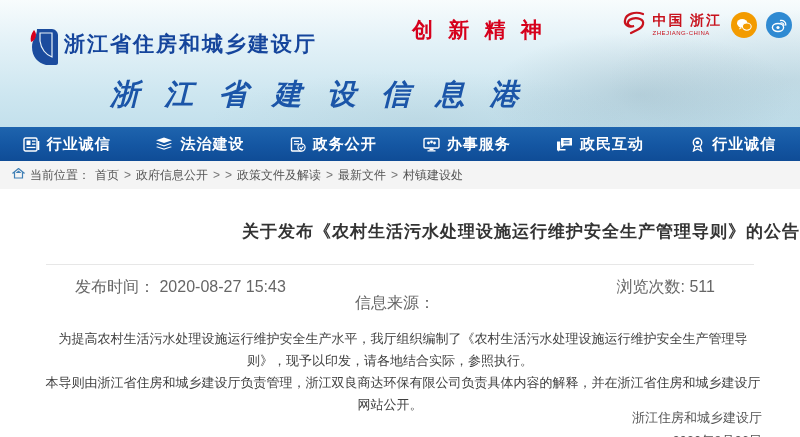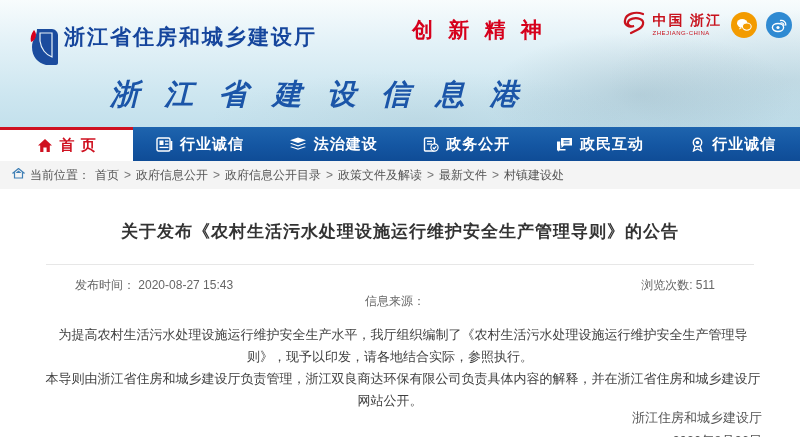--- a/index.html
+++ b/index.html
@@ -15,21 +15,21 @@
   }
   .header::after{
     content:""; position:absolute; inset:0;
     background:
       radial-gradient(220px 90px at 640px 95px, rgba(120,150,165,.28), rgba(120,150,165,0) 70%),
       radial-gradient(260px 100px at 790px 80px, rgba(125,160,175,.22), rgba(125,160,175,0) 70%),
       radial-gradient(300px 70px at 420px 120px, rgba(150,180,190,.18), rgba(150,180,190,0) 70%);
     pointer-events:none;
   }
   .logo-mark { position:absolute; left:28px; top:27px; width:32px; height:40px; z-index:2; }
-  .agency-name { position:absolute; left:64px; top:23px; font-size:21px; font-weight:bold; color:#15459c; letter-spacing:2px; z-index:2; }
+  .agency-name { position:absolute; left:64px; top:30px; font-size:21px; font-weight:bold; color:#15459c; letter-spacing:2px; z-index:2; }
   .site-name { position:absolute; left:110px; top:75px; font-size:29px; font-weight:bold; font-style:italic;
     color:#1b55a8; letter-spacing:9px; font-family:"Liberation Serif","DejaVu Serif",serif; z-index:2; }
   .slogan { position:absolute; left:412px; top:16px; font-size:21px; font-weight:bold; color:#d6001c;
     letter-spacing:5px; font-family:"Liberation Serif","DejaVu Serif",serif; z-index:2; }
   .top-right { position:absolute; right:8px; top:10px; display:flex; align-items:center; gap:9px; z-index:2; }
   .gov-badge { display:flex; align-items:center; gap:4px; cursor:pointer; }
   .gov-badge-text { display:flex; flex-direction:column; line-height:1; }
   .gov-badge-title { color:#c8121d; font-weight:bold; font-size:14px; letter-spacing:2px; font-family:"Liberation Serif","DejaVu Serif",serif; }
   .gov-badge-sub { color:#c8121d; font-size:6px; letter-spacing:.5px; margin-top:2px; }
   .social-circle { width:26px; height:26px; border-radius:50%; display:flex; align-items:center; justify-content:center; cursor:pointer; }
@@ -44,23 +44,23 @@
   .nav-item .ico { display:flex; align-items:center; }
 
   
   .breadcrumb { height:28px; background:#f4f4f4; display:flex; align-items:center; gap:5px;
     padding-left:12px; font-size:12px; color:#555; }
   .breadcrumb .crumb { color:#555; cursor:pointer; }
   .breadcrumb .sep { color:#777; }
 
   
   .content { position:relative; background:#fff; height:275px; }
-  .article-title { text-align:center; padding-top:31px; font-size:17px; font-weight:bold; color:#333; letter-spacing:1px; }
+  .article-title { text-align:right; padding-top:31px; font-size:17px; font-weight:bold; color:#333; letter-spacing:1px; }
   .divider { border-top:1px solid #e7e7e7; margin:21px 46px 0 46px; }
-  .meta-row { display:flex; margin:12px 85px 0 75px; font-size:12px; color:#666;justify-content:center; }
+  .meta-row { display:flex; margin:12px 85px 0 75px; font-size:16px; color:#666;justify-content:center; }
   .meta-cell { flex:1; }
   .meta-cell.c { text-align:center;margin-top:16px; }
   .meta-cell.r { text-align:right; }
   .article-body { margin:14px 36px 0 16px; font-size:13px; color:#3f3f3f; line-height:22px;text-align:center; }
   .para { text-indent:2em; }
   .attach-line { text-indent:2em; display:block; }
   .attach-link { color:#3f3f3f; text-decoration:none; cursor:pointer; }
   .pdf-ico { display:inline-block; vertical-align:-2px; margin-right:2px; }
   .signature { position:absolute; right:38px; bottom:12px; text-align:right; font-size:13px; color:#555; line-height:23px; }
 </style>
@@ -105,28 +105,20 @@
           <ellipse cx="7" cy="9.5" rx="5.6" ry="4" fill="none" stroke="#fff" stroke-width="1.4"></ellipse>
           <circle cx="7" cy="9.5" r="1.6" fill="#fff"></circle>
           <path d="M9.5 2.5 C12.5 2 15 4 14.8 7" fill="none" stroke="#fff" stroke-width="1.3" stroke-linecap="round"></path>
           <path d="M10 4.8 C11.7 4.6 13 5.8 12.9 7.4" fill="none" stroke="#fff" stroke-width="1.2" stroke-linecap="round"></path>
         </svg>
       </div>
     </div>
   </div>
 
   <div class="nav">
-    <div class="nav-item active">
-      <span class="ico">
-        <svg width="16" height="15" viewBox="0 0 16 15">
-            <path d="M8 1 L15 7.5 H12.8 V14 H9.6 V9.6 H6.4 V14 H3.2 V7.5 H1 Z" fill="#cf1120"></path>
-          </svg>
-      </span>
-      <span>首 页</span>
-    </div>
     <div class="nav-item">
       <span class="ico">
         <svg width="17" height="15" viewBox="0 0 17 15">
             <rect x="1" y="1" width="13" height="13" rx="1.5" fill="none" stroke="#fff" stroke-width="1.4"></rect>
             <rect x="3.5" y="3.5" width="4" height="4.5" fill="#fff"></rect>
             <rect x="9" y="3.5" width="3.5" height="1.3" fill="#fff"></rect>
             <rect x="9" y="6.5" width="3.5" height="1.3" fill="#fff"></rect>
             <rect x="3.5" y="9.8" width="9" height="1.3" fill="#fff"></rect>
             <rect x="14.5" y="4" width="1.8" height="9" fill="#fff"></rect>
           </svg>
@@ -147,20 +139,33 @@
       <span class="ico">
         <svg width="16" height="15" viewBox="0 0 16 15">
             <rect x="1.5" y="1" width="10" height="13" rx="1" fill="none" stroke="#fff" stroke-width="1.4"></rect>
             <rect x="4" y="3.8" width="5" height="1.2" fill="#fff"></rect>
             <rect x="4" y="6.4" width="5" height="1.2" fill="#fff"></rect>
             <circle cx="11.5" cy="10.5" r="3.6" fill="#1456a2" stroke="#fff" stroke-width="1.2"></circle>
             <path d="M9.8 10.5 L11.1 11.8 L13.3 9.4" fill="none" stroke="#fff" stroke-width="1.2"></path>
           </svg>
       </span>
       <span>政务公开</span>
+    </div>
+    <div class="nav-item">
+      <span class="ico">
+        <svg width="17" height="15" viewBox="0 0 17 15">
+            <rect x="1" y="1.5" width="15" height="9.5" rx="1.2" fill="none" stroke="#fff" stroke-width="1.4"></rect>
+            <circle cx="5.5" cy="6" r="1.4" fill="#fff"></circle>
+            <circle cx="8.5" cy="5" r="1.4" fill="#fff"></circle>
+            <circle cx="11.5" cy="6" r="1.4" fill="#fff"></circle>
+            <rect x="6.5" y="11.5" width="4" height="1.6" fill="#fff"></rect>
+            <rect x="4.5" y="13.2" width="8" height="1.3" fill="#fff"></rect>
+          </svg>
+      </span>
+      <span>办事服务</span>
     </div>
     <div class="nav-item">
       <span class="ico">
         <svg width="17" height="15" viewBox="0 0 17 15">
             <path d="M5 1 H16 V8.5 H8 L5.5 11 V8.5 H5 Z" fill="#fff"></path>
             <rect x="7.5" y="3.2" width="6" height="1.1" fill="#1456a2"></rect>
             <rect x="7.5" y="5.4" width="6" height="1.1" fill="#1456a2"></rect>
             <path d="M1 4.5 H4.2 V12 H9.5 V13.5 H3.5 L2.2 14.8 V13.5 H1 Z" fill="#fff"></path>
           </svg>
       </span>
@@ -183,21 +188,20 @@
       <svg width="13" height="11" viewBox="0 0 13 11">
           <path d="M6.5 0.5 L12 5 H10.5 V10 H2.5 V5 H1 Z" fill="none" stroke="#3f7fb5" stroke-width="1.2"></path>
           <path d="M6.5 2.5 L9.5 5 H3.5 Z" fill="#3f7fb5"></path>
         </svg>
     </span>
     <span>当前位置：</span>
     <span class="crumb">首页</span>
     <span class="sep">&gt;</span>
     <span class="crumb">政府信息公开</span>
     <span class="sep">&gt;</span>
-    <span class="crumb">政府信息公开目录</span>
     <span class="sep">&gt;</span>
     <span class="crumb">政策文件及解读</span>
     <span class="sep">&gt;</span>
     <span class="crumb">最新文件</span>
     <span class="sep">&gt;</span>
     <span class="crumb">村镇建设处</span>
   </div>
 
   <div class="content">
     <div class="article-title">关于发布《农村生活污水处理设施运行维护安全生产管理导则》的公告</div>

